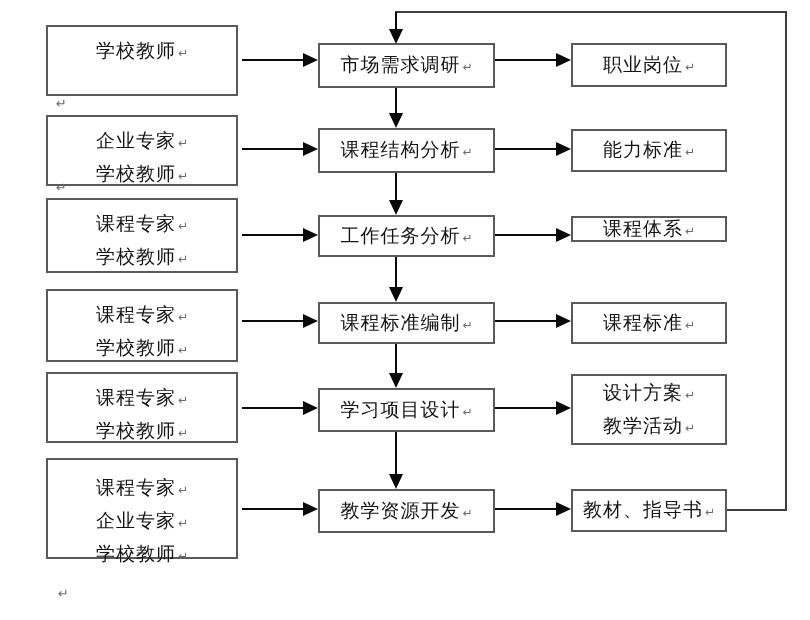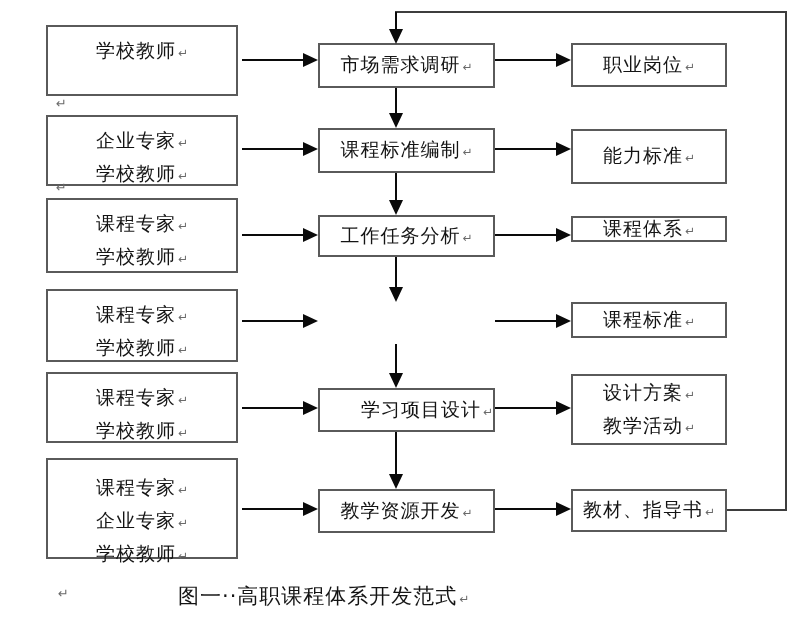--- a/index.html
+++ b/index.html
@@ -82,50 +82,53 @@
   </div>
   <div class="box output" style="top:43px;height:44px;">
     <div><span>职业岗位</span><span class="cr">↵</span></div>
   </div>
 
   <div class="box actor" style="top:115px;height:71px;">
     <div><span>企业专家</span><span class="cr">↵</span></div>
     <div><span>学校教师</span><span class="cr">↵</span></div>
   </div>
   <div class="box process" style="top:128px;height:45px;">
-    <div><span>课程标准编制</span><span class="cr">↵</span></div>
+    <div><span>课程结构分析</span><span class="cr">↵</span></div>
   </div>
-  <div class="box output" style="top:129px;height:55px;">
+  <div class="box output" style="top:129px;height:43px;">
     <div><span>能力标准</span><span class="cr">↵</span></div>
   </div>
 
   <div class="box actor" style="top:198px;height:75px;">
     <div><span>课程专家</span><span class="cr">↵</span></div>
     <div><span>学校教师</span><span class="cr">↵</span></div>
   </div>
   <div class="box process" style="top:215px;height:42px;">
     <div><span>工作任务分析</span><span class="cr">↵</span></div>
   </div>
   <div class="box output" style="top:216px;height:26px;">
     <div><span>课程体系</span><span class="cr">↵</span></div>
   </div>
 
   <div class="box actor" style="top:289px;height:73px;">
     <div><span>课程专家</span><span class="cr">↵</span></div>
     <div><span>学校教师</span><span class="cr">↵</span></div>
   </div>
-  <div class="box output" style="top:302px;height:36px;text-align:right;">
+  <div class="box process" style="top:302px;height:42px;">
+    <div><span>课程标准编制</span><span class="cr">↵</span></div>
+  </div>
+  <div class="box output" style="top:302px;height:42px;text-align:right;">
     <div><span>课程标准</span><span class="cr">↵</span></div>
   </div>
 
   <div class="box actor" style="top:372px;height:71px;">
     <div><span>课程专家</span><span class="cr">↵</span></div>
     <div><span>学校教师</span><span class="cr">↵</span></div>
   </div>
-  <div class="box process" style="top:388px;height:44px;justify-content:flex-end;">
+  <div class="box process" style="top:388px;height:44px;">
     <div><span>学习项目设计</span><span class="cr">↵</span></div>
   </div>
   <div class="box output" style="top:374px;height:71px;">
     <div><span>设计方案</span><span class="cr">↵</span></div>
     <div><span>教学活动</span><span class="cr">↵</span></div>
   </div>
 
   <div class="box actor pad12" style="top:458px;height:101px;">
     <div><span>课程专家</span><span class="cr">↵</span></div>
     <div><span>企业专家</span><span class="cr">↵</span></div>
@@ -178,17 +181,14 @@
   <div class="hline fline" style="left:727px;top:509px;width:60px;"></div>
   <div class="vline fline" style="left:785px;top:11px;height:499px;"></div>
   <div class="hline fline" style="left:395px;top:11px;width:392px;"></div>
   <div class="vline" style="left:395px;top:12px;height:18px;"></div>
   <div class="head-down" style="left:389px;top:29px;"></div>
 
   <span class="margin-mark" style="left:56px;top:96px;">↵</span>
   <span class="margin-mark" style="left:56px;top:180px;">↵</span>
   <span class="margin-mark" style="left:58px;top:586px;">↵</span>
 
-  <div class="caption">
-    <span>图一··高职课程体系开发范式</span><span class="cr">↵</span>
-  </div>
 
 </div>
 
 </body></html>

